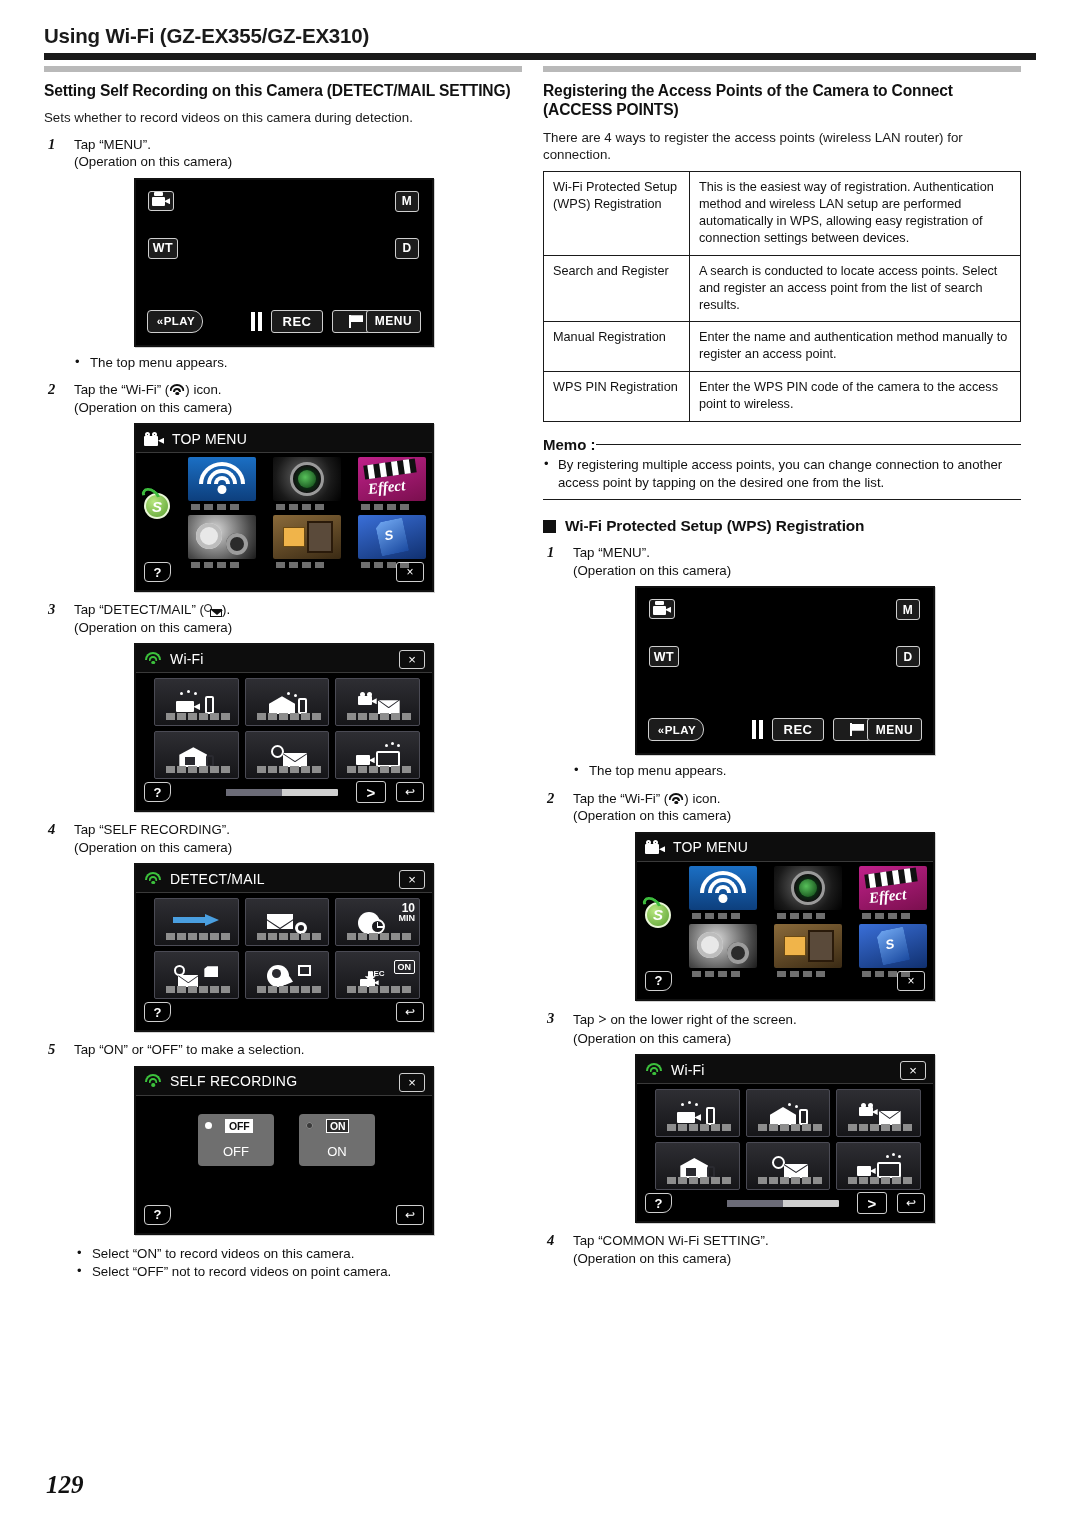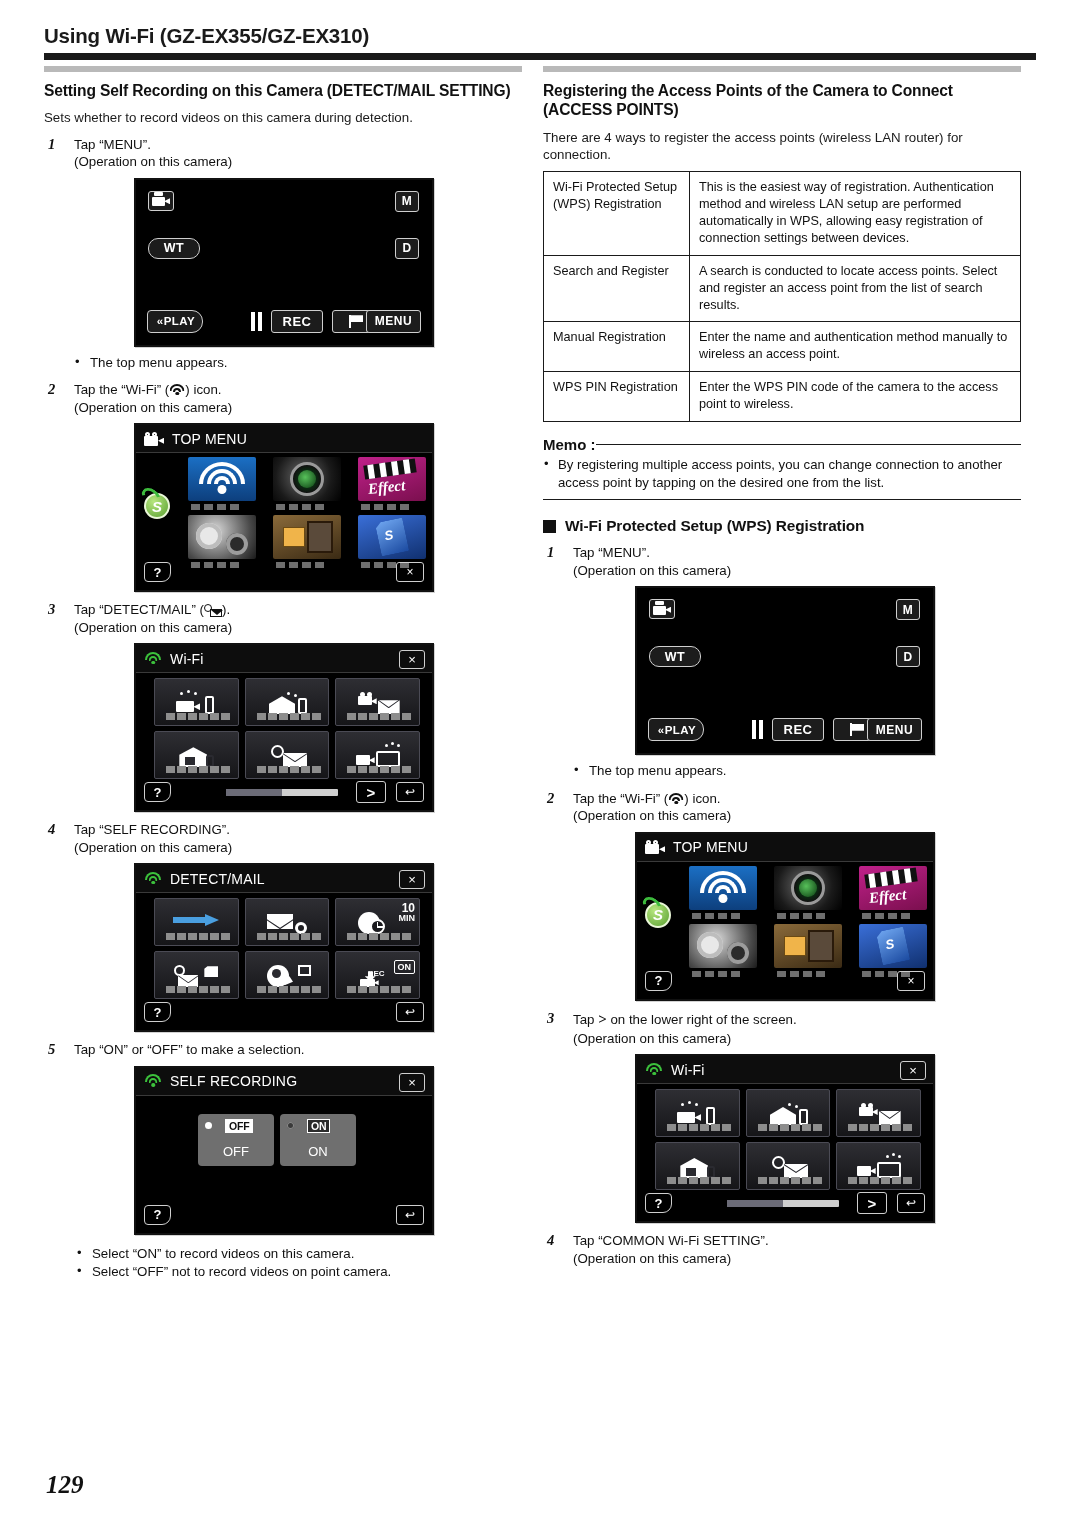--- a/index.html
+++ b/index.html
@@ -95,21 +95,21 @@
 
   
   .rec-icon {
     position: absolute; border: 1.4px solid #cfcfcf; border-radius: 3px;
     background: #1c1c1c; color: #fff; font-size: 12px; font-weight: bold;
     display: flex; align-items: center; justify-content: center;
     letter-spacing: 0.5px;
   }
   .rec-cam   { left: 12px; top: 11px; width: 26px; height: 20px; font-size: 13px; }
   .rec-m     { right: 13px; top: 11px; width: 24px; height: 21px; }
-  .rec-wt    { left: 12px; top: 58px; width: 52px; height: 21px; font-size: 12.5px; border-radius: 10px; }
+  .rec-wt    { left: 12px; top: 58px; width: 30px; height: 21px; font-size: 12.5px; }
   .rec-d     { right: 13px; top: 58px; width: 24px; height: 21px; }
   .rec-play  { left: 11px; bottom: 12px; width: 56px; height: 23px; font-size: 11.5px;
                border-radius: 4px 11px 11px 4px; padding-left:2px;}
   .rec-rec   { left: 135px; bottom: 12px; width: 52px; height: 23px; font-size: 13px; }
   .rec-pause { left: 112px; bottom: 12px; width: 17px; height: 23px; border: none; background: none; }
   .rec-pause i { display:inline-block; width:4px; height:19px; background:#fff; margin:0 1.5px; }
   .rec-flag  { left: 196px; bottom: 12px; width: 50px; height: 23px; }
   .rec-menu  { right: 11px; bottom: 12px; width: 55px; height: 23px; font-size: 12px; }
   .flag-glyph { display:inline-block; width: 16px; height: 13px; position: relative; }
   .flag-glyph::before{content:"";position:absolute;left:0;top:0;width:2px;height:13px;background:#fff;}
@@ -249,21 +249,21 @@
   .arrow-blue .bar { position:absolute; left:0; top:3px; width:32px; height:6px; background:#4a9fe0; }
   .arrow-blue .tip { position:absolute; right:0; top:0; width:0; height:0;
     border-top:6px solid transparent; border-bottom:6px solid transparent; border-left:14px solid #4a9fe0; }
   .badge-10 { position:absolute; right:4px; top:3px; color:#fff; font-size:9px; font-weight:bold; text-align:right; line-height:1;}
   .badge-10 b{font-size:12px;}
   .badge-on { position:absolute; right:4px; top:8px; color:#fff; font-size:9px; font-weight:bold;
     border:1.4px solid #fff; border-radius:2px; padding:1px 3px; }
   .rec-tag { position:absolute; left:14px; top:4px; color:#fff; font-size:8px; font-weight:bold;}
 
   
-  .choice-wrap { position: absolute; left: 62px; top: 46px; display: flex; gap: 6px; }
+  .choice-wrap { position: absolute; left: 62px; top: 46px; display: flex; gap: 25px; }
   .choice {
     width: 76px; height: 52px; background: #6f6f6f; border-radius: 4px; position: relative;
   }
   .choice .radio { position:absolute; left:7px; top:8px; width:7px; height:7px; border-radius:50%; background:#fff; }
   .choice .radio.dim { background:#3a3a3a; box-shadow: inset 0 0 0 1px #888; }
   .choice .tag {
     position:absolute; left: 27px; top: 5px; background:#fff; color:#111;
     font-size: 10.5px; font-weight: bold; padding: 1px 4px; letter-spacing: -0.2px;
   }
   .choice .tag.inv { background:#2b2b2b; color:#fff; border:1.3px solid #fff; padding: 0px 3px; }
@@ -745,21 +745,21 @@
           <tr>
             <td class="k">Wi-Fi Protected Setup (WPS) Registration</td>
             <td>This is the easiest way of registration. Authentication method and wireless LAN setup are performed automatically in WPS, allowing easy registration of connection settings between devices.</td>
           </tr>
           <tr>
             <td class="k">Search and Register</td>
             <td>A search is conducted to locate access points. Select and register an access point from the list of search results.</td>
           </tr>
           <tr>
             <td class="k">Manual Registration</td>
-            <td>Enter the name and authentication method manually to wireless an access point.</td>
+            <td>Enter the name and authentication method manually to register an access point.</td>
           </tr>
           <tr>
             <td class="k">WPS PIN Registration</td>
             <td>Enter the WPS PIN code of the camera to the access point to wireless.</td>
           </tr>
         </tbody>
       </table>
 
       <div class="memo-head">
         <span class="memo-label">Memo :</span>

